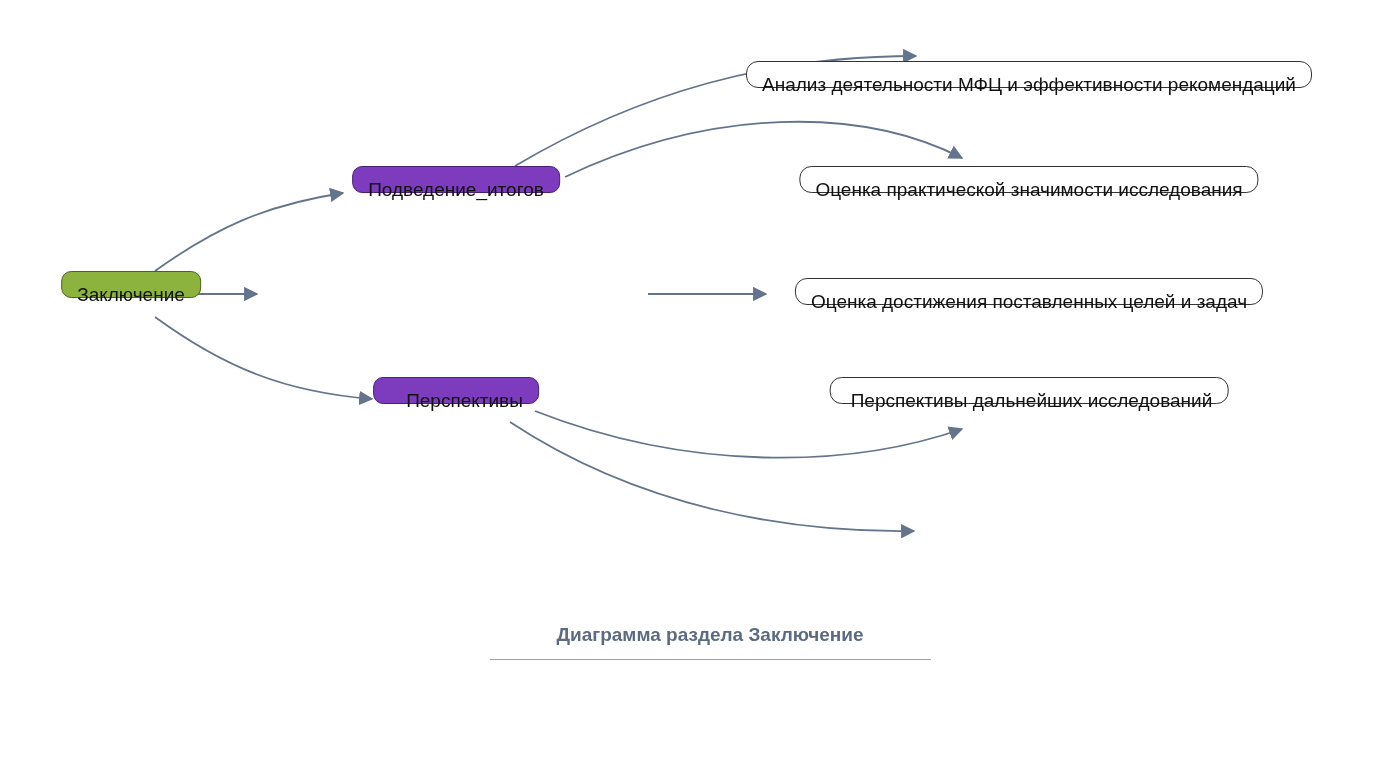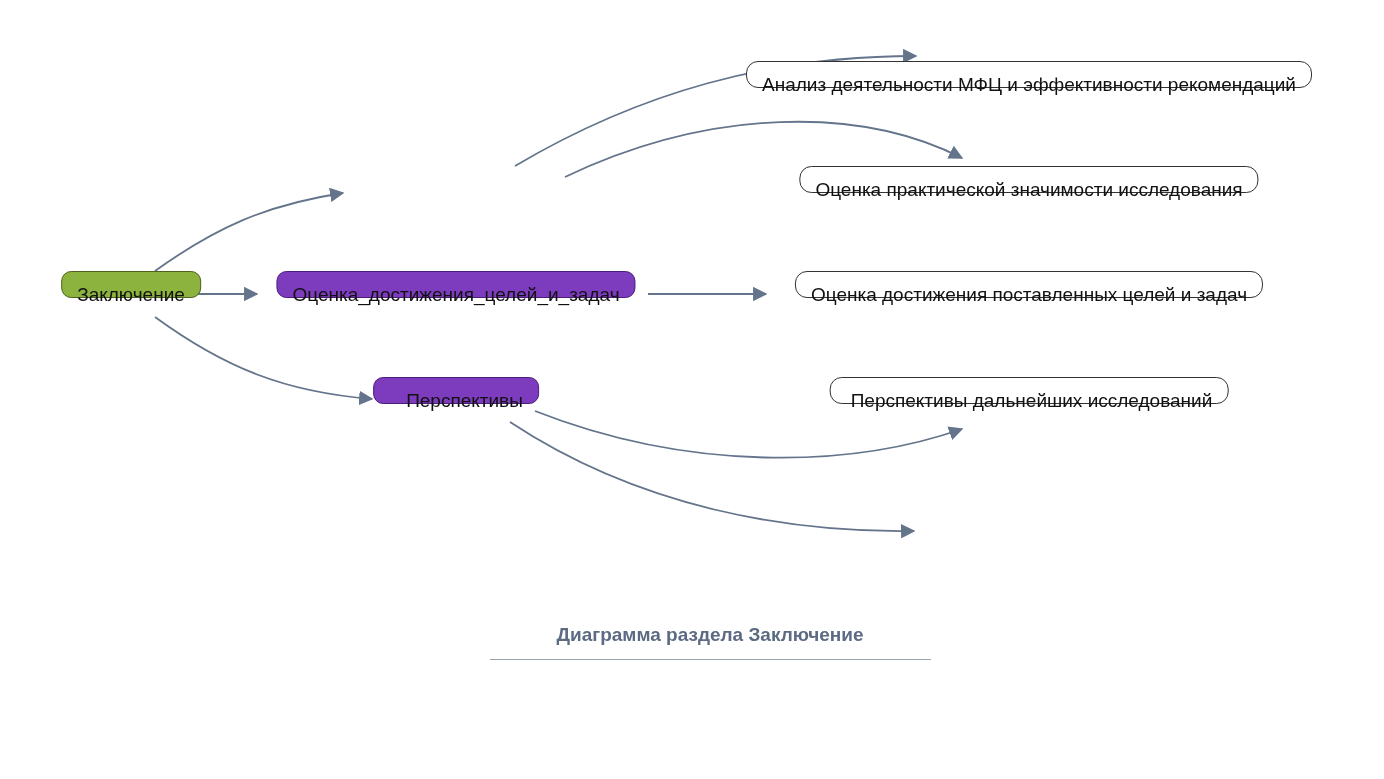--- a/index.html
+++ b/index.html
@@ -56,30 +56,30 @@
     <path class="edge" d="M155,317 C225,368 285,392 372,399" marker-end="url(#arrow)"></path>
     <path class="edge" d="M515,166 C640,92 770,56 916,56" marker-end="url(#arrow)"></path>
     <path class="edge" d="M565,177 C710,108 860,106 962,158" marker-end="url(#arrow)"></path>
     <path class="edge" d="M648,294 L766,294" marker-end="url(#arrow)"></path>
     <path class="edge" d="M535,411 C690,472 850,468 962,429" marker-end="url(#arrow)"></path>
     <path class="edge" d="M510,422 C640,508 790,533 914,531" marker-end="url(#arrow)"></path>
   </svg>
 
   <div class="node root" style="left:119px;top:271px;margin-left:12px;">Заключение</div>
 
+  <div class="node branch" style="left:456px;top:166px;">Подведение_итогов</div>
 
-  <div class="node branch" style="left:456px;top:271px;">Оценка_достижения_целей_и_задач</div>
 
   <div class="node branch" style="left:456px;top:377px;padding-left:32px;">Перспективы</div>
 
   <div class="node leaf" style="left:1029px;top:61px;">Анализ деятельности МФЦ и эффективности рекомендаций</div>
 
   <div class="node leaf" style="left:1029px;top:166px;">Оценка практической значимости исследования</div>
 
-  <div class="node leaf" style="left:1029px;top:271px;">Оценка достижения поставленных целей и задач</div>
+  <div class="node leaf" style="left:1029px;top:278px;">Оценка достижения поставленных целей и задач</div>
 
   <div class="node leaf" style="left:1029px;top:377px;padding-left:20px;">Перспективы дальнейших исследований</div>
 
 
   <div class="caption-title">Диаграмма раздела Заключение</div>
 
   <div class="caption-rule"></div>
 
 
 </div>

